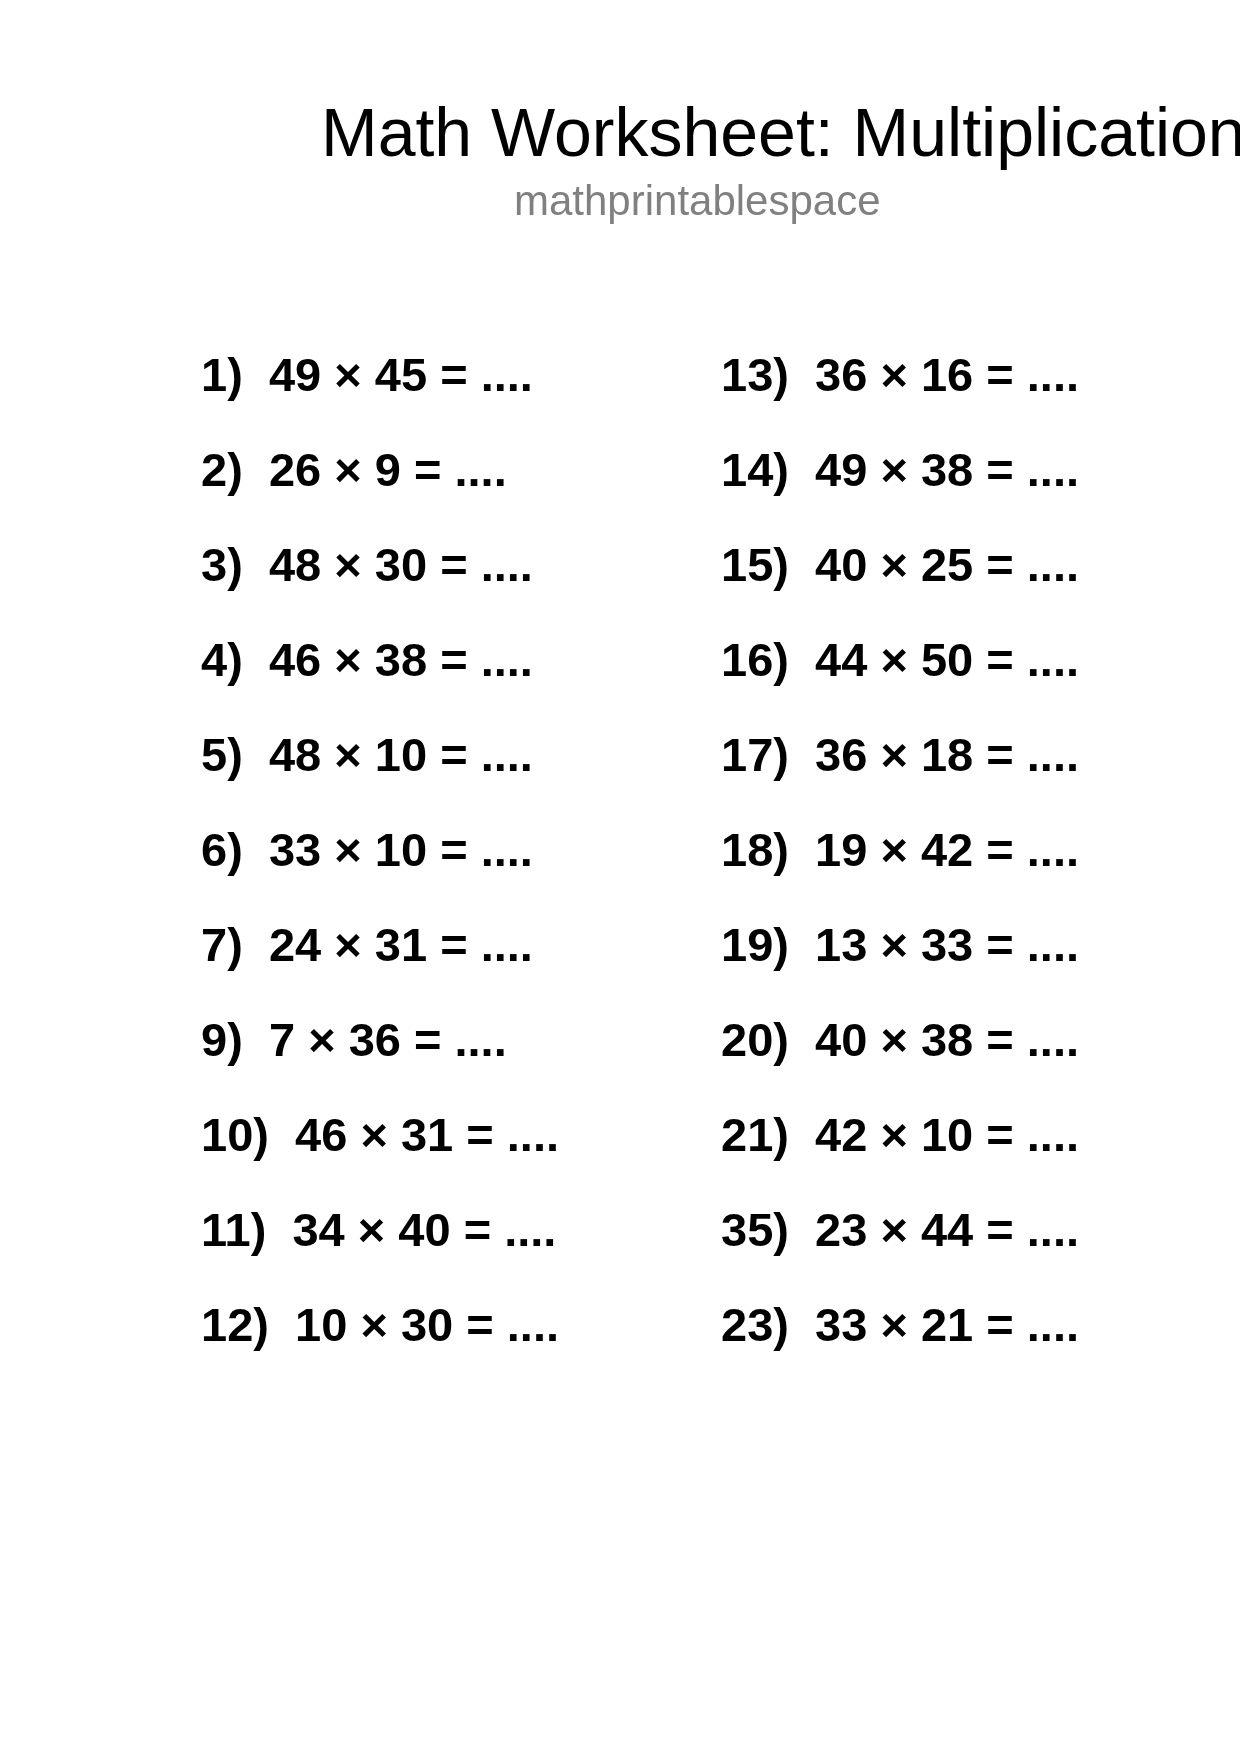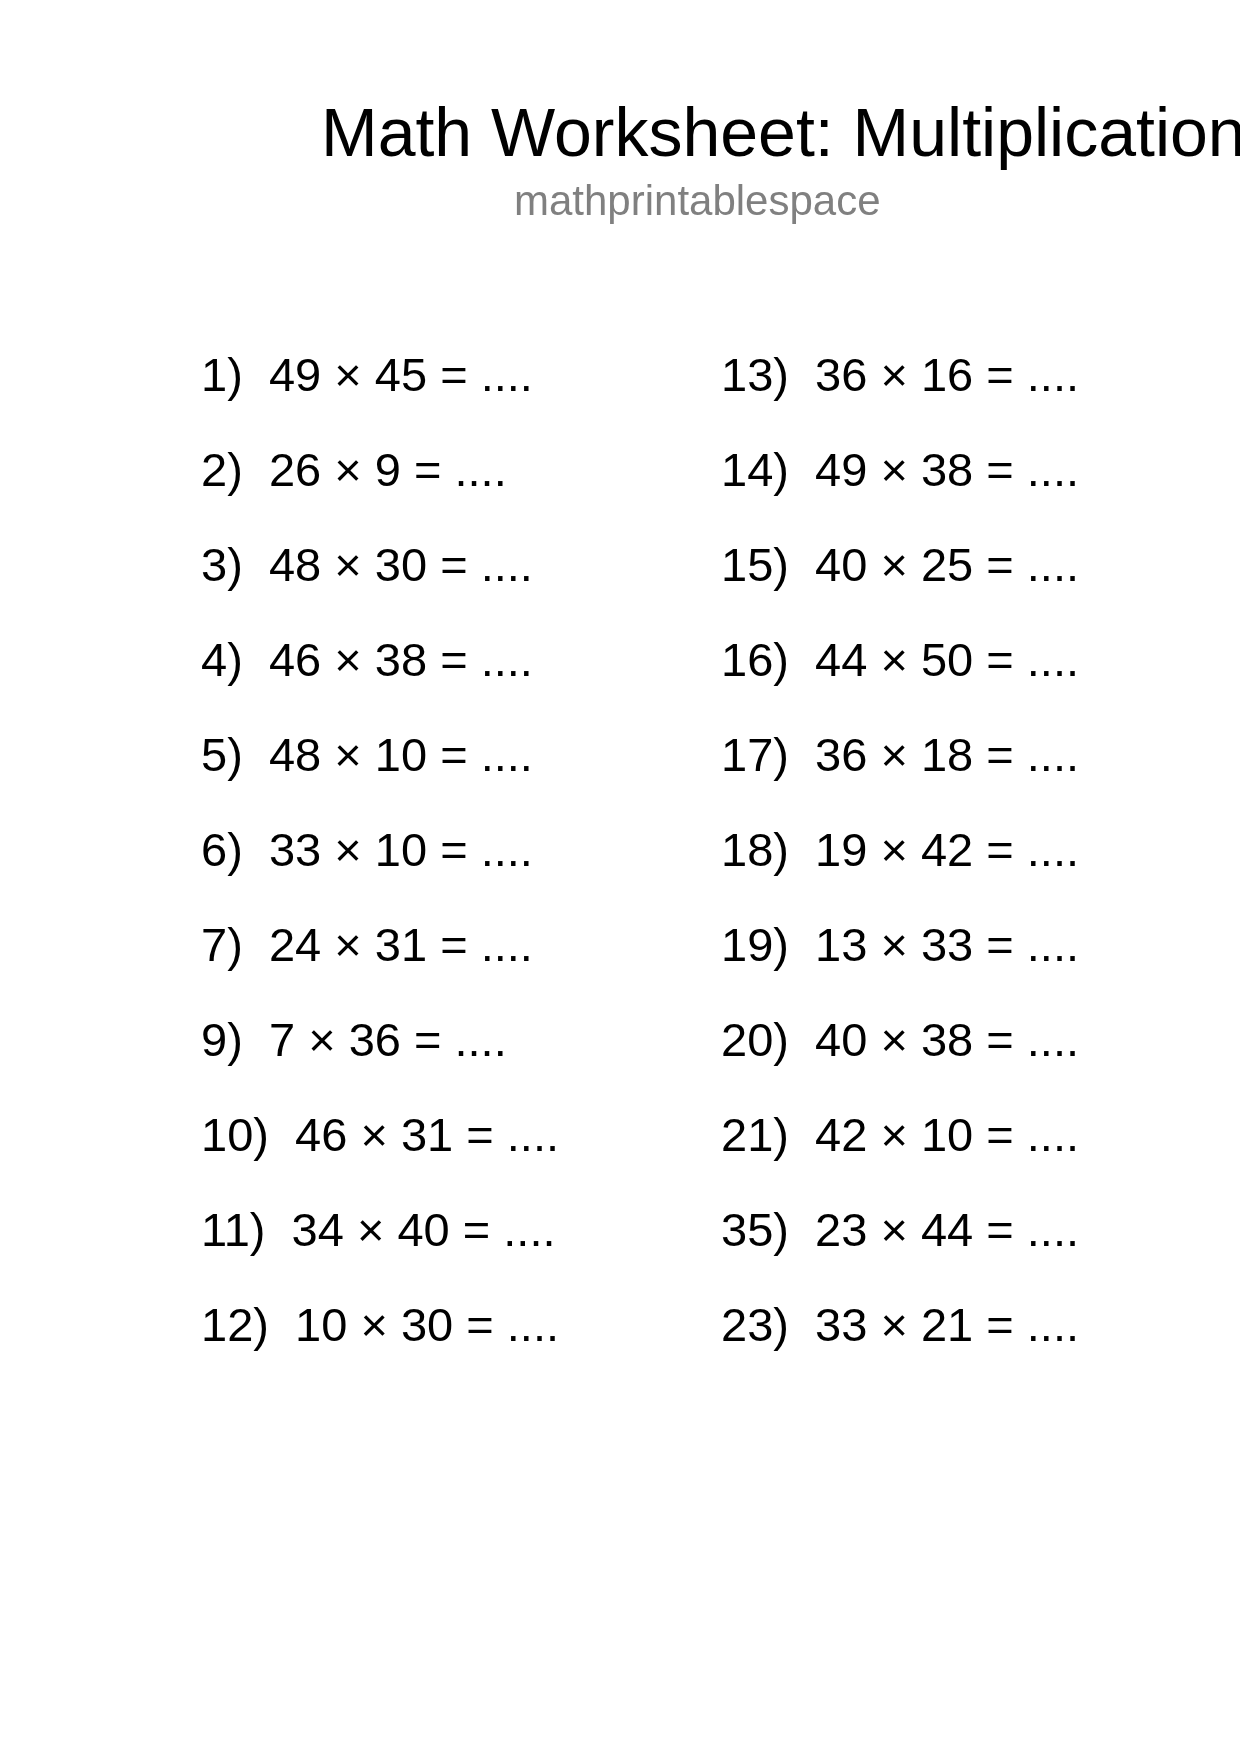--- a/index.html
+++ b/index.html
@@ -39,20 +39,21 @@
       position: absolute;
       top: 347px;
     }
     .col-left { left: 201px; }
     .col-right { left: 701px; margin-left: 20px; }
     .problem {
       height: 95px;
       font-size: 47px;
       line-height: 55px;
       white-space: pre;
+      font-weight: bold;
     }
   </style>
 </head>
 <body>
 
 <h1 class="title">Math Worksheet: Multiplication</h1>
 <div class="subtitle">mathprintablespace</div>
 
 <div class="column col-left">
     <div class="problem"><span>1)</span>  <span>49</span> <span>×</span> <span>45</span> <span>=</span> <span>....</span></div>

